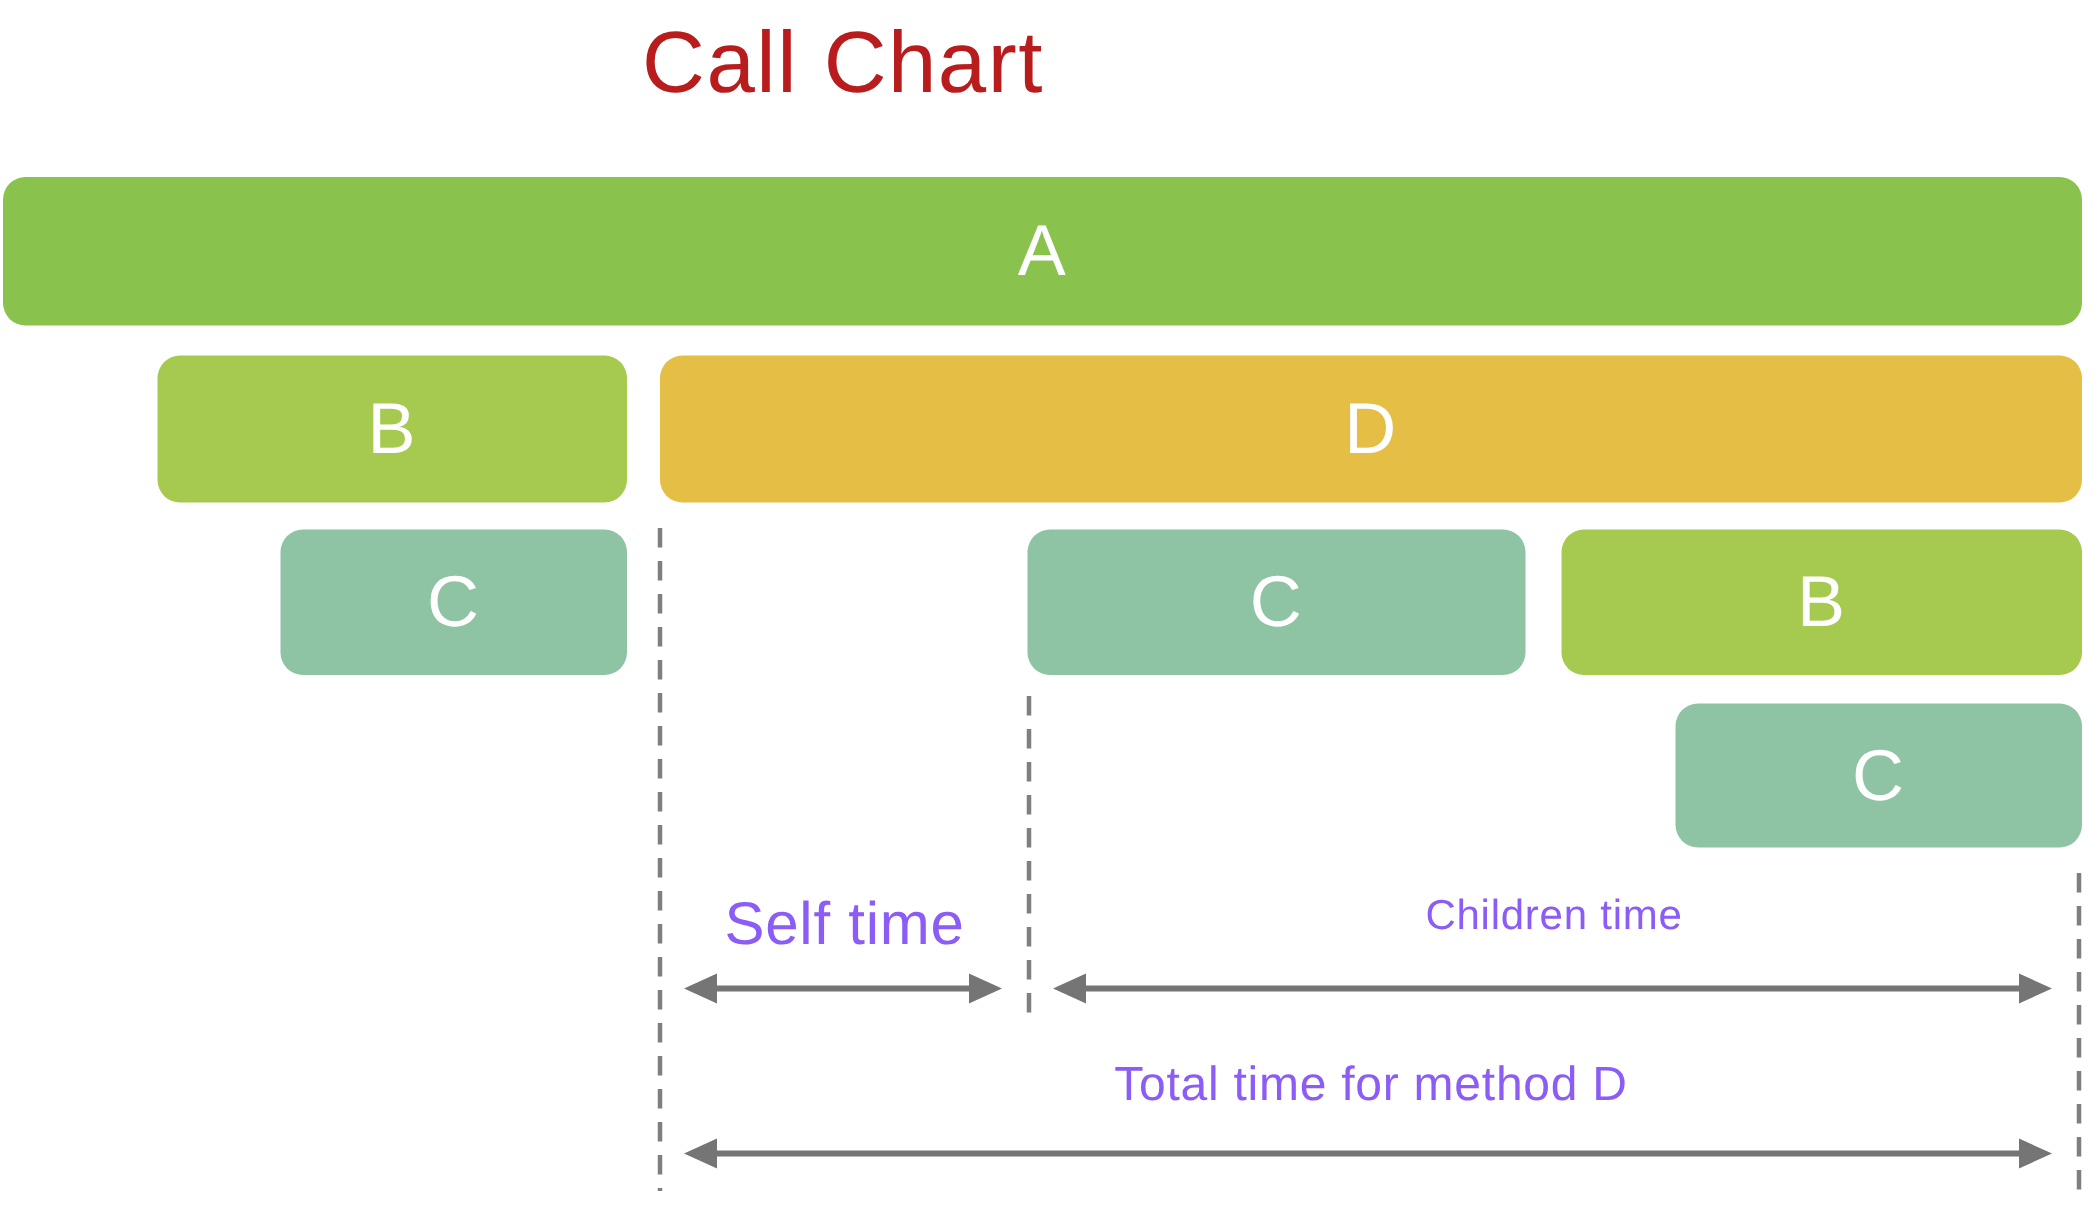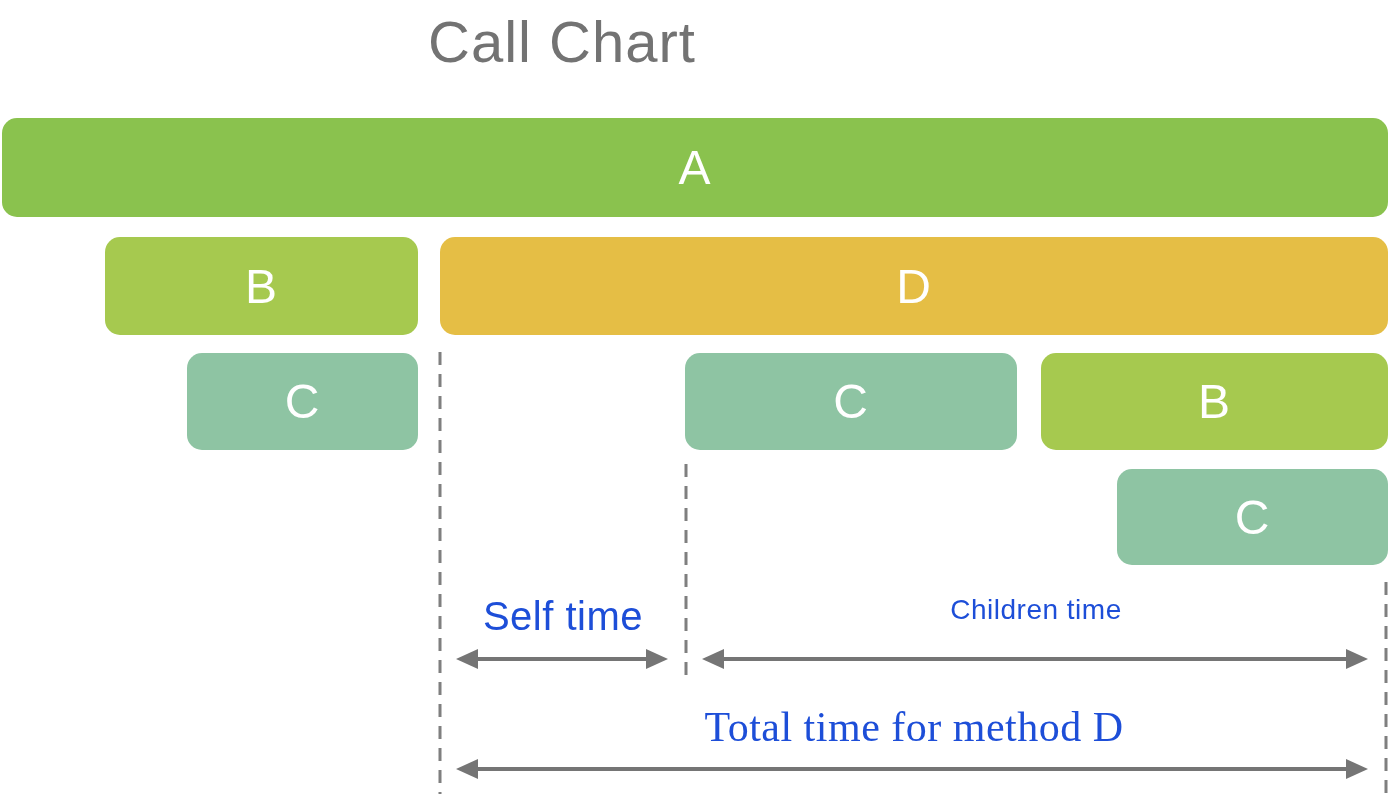--- a/index.html
+++ b/index.html
@@ -11,21 +11,21 @@
     overflow:hidden;
     font-family:"Liberation Sans", sans-serif;
   }
   .chart-title{
     position:absolute;
     left:0; top:8px; width:1124px;
     text-align:center;
     font-size:58px;
     font-weight:300;
     letter-spacing:1px;
-    color:#737373;
+    color:#b91c1c;
   }
   .bars-layer{position:absolute;left:0;top:0;width:100%;height:100%;}
   .bar{
     position:absolute;
     border-radius:15px;
     display:flex;
     align-items:center;
     justify-content:center;
   }
   .bar span{
@@ -36,27 +36,27 @@
   }
   .overlay-svg{
     position:absolute;
     left:0; top:0;
     pointer-events:none;
   }
   .annot{
     position:absolute;
     text-align:center;
     font-weight:300;
-    color:#1d4ed8;
+    color:#8b5cf6;
     letter-spacing:0.5px;
     line-height:1;
   }
   .annot.self{left:440px; width:246px; top:596px; font-size:40px;}
   .annot.children{left:686px; width:700px; top:596px; font-size:28px;}
-  .annot.total{left:440px; width:948px; top:706px; font-size:42px;font-family:Liberation Serif, serif;}
+  .annot.total{left:440px; width:948px; top:706px; font-size:32px;}
 </style>
 </head>
 <body>
 
 <div class="stage">
 
   <div class="chart-title">Call Chart</div>
 
   <div class="bars-layer">
       <div class="bar" style="left: 2px; top: 118px; width: 1386px; height: 99px; background: rgb(138, 194, 78);">

